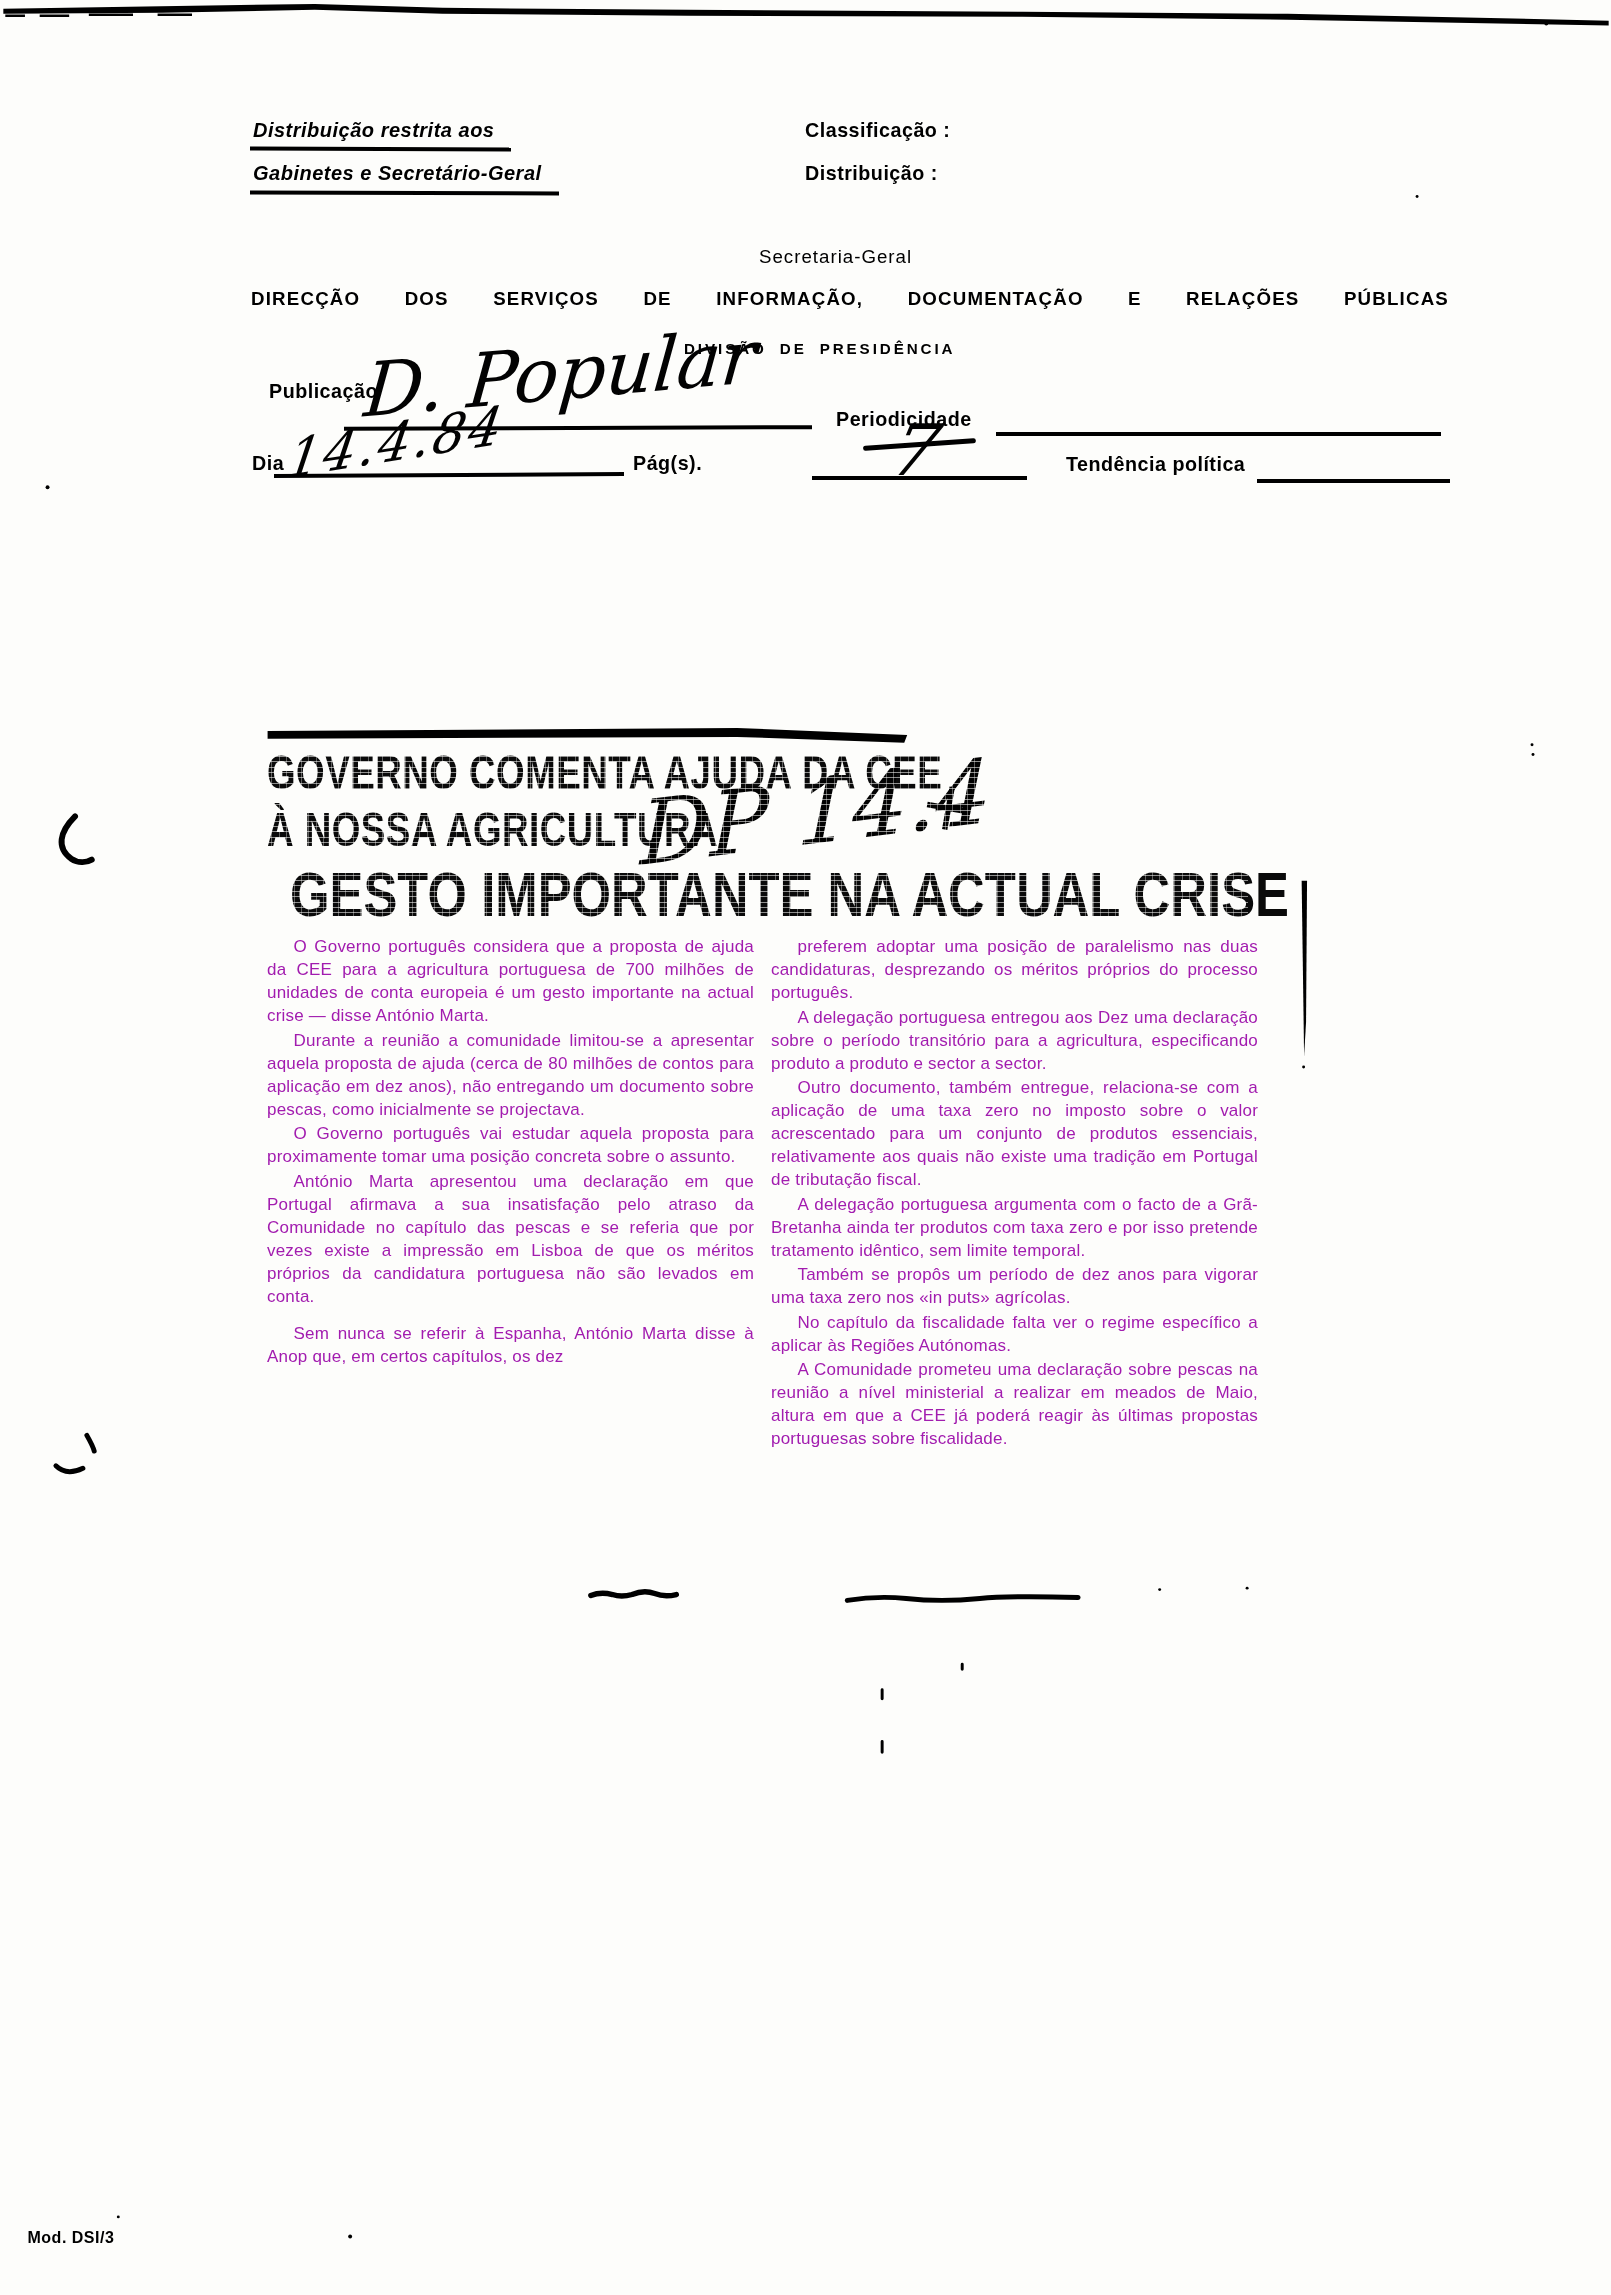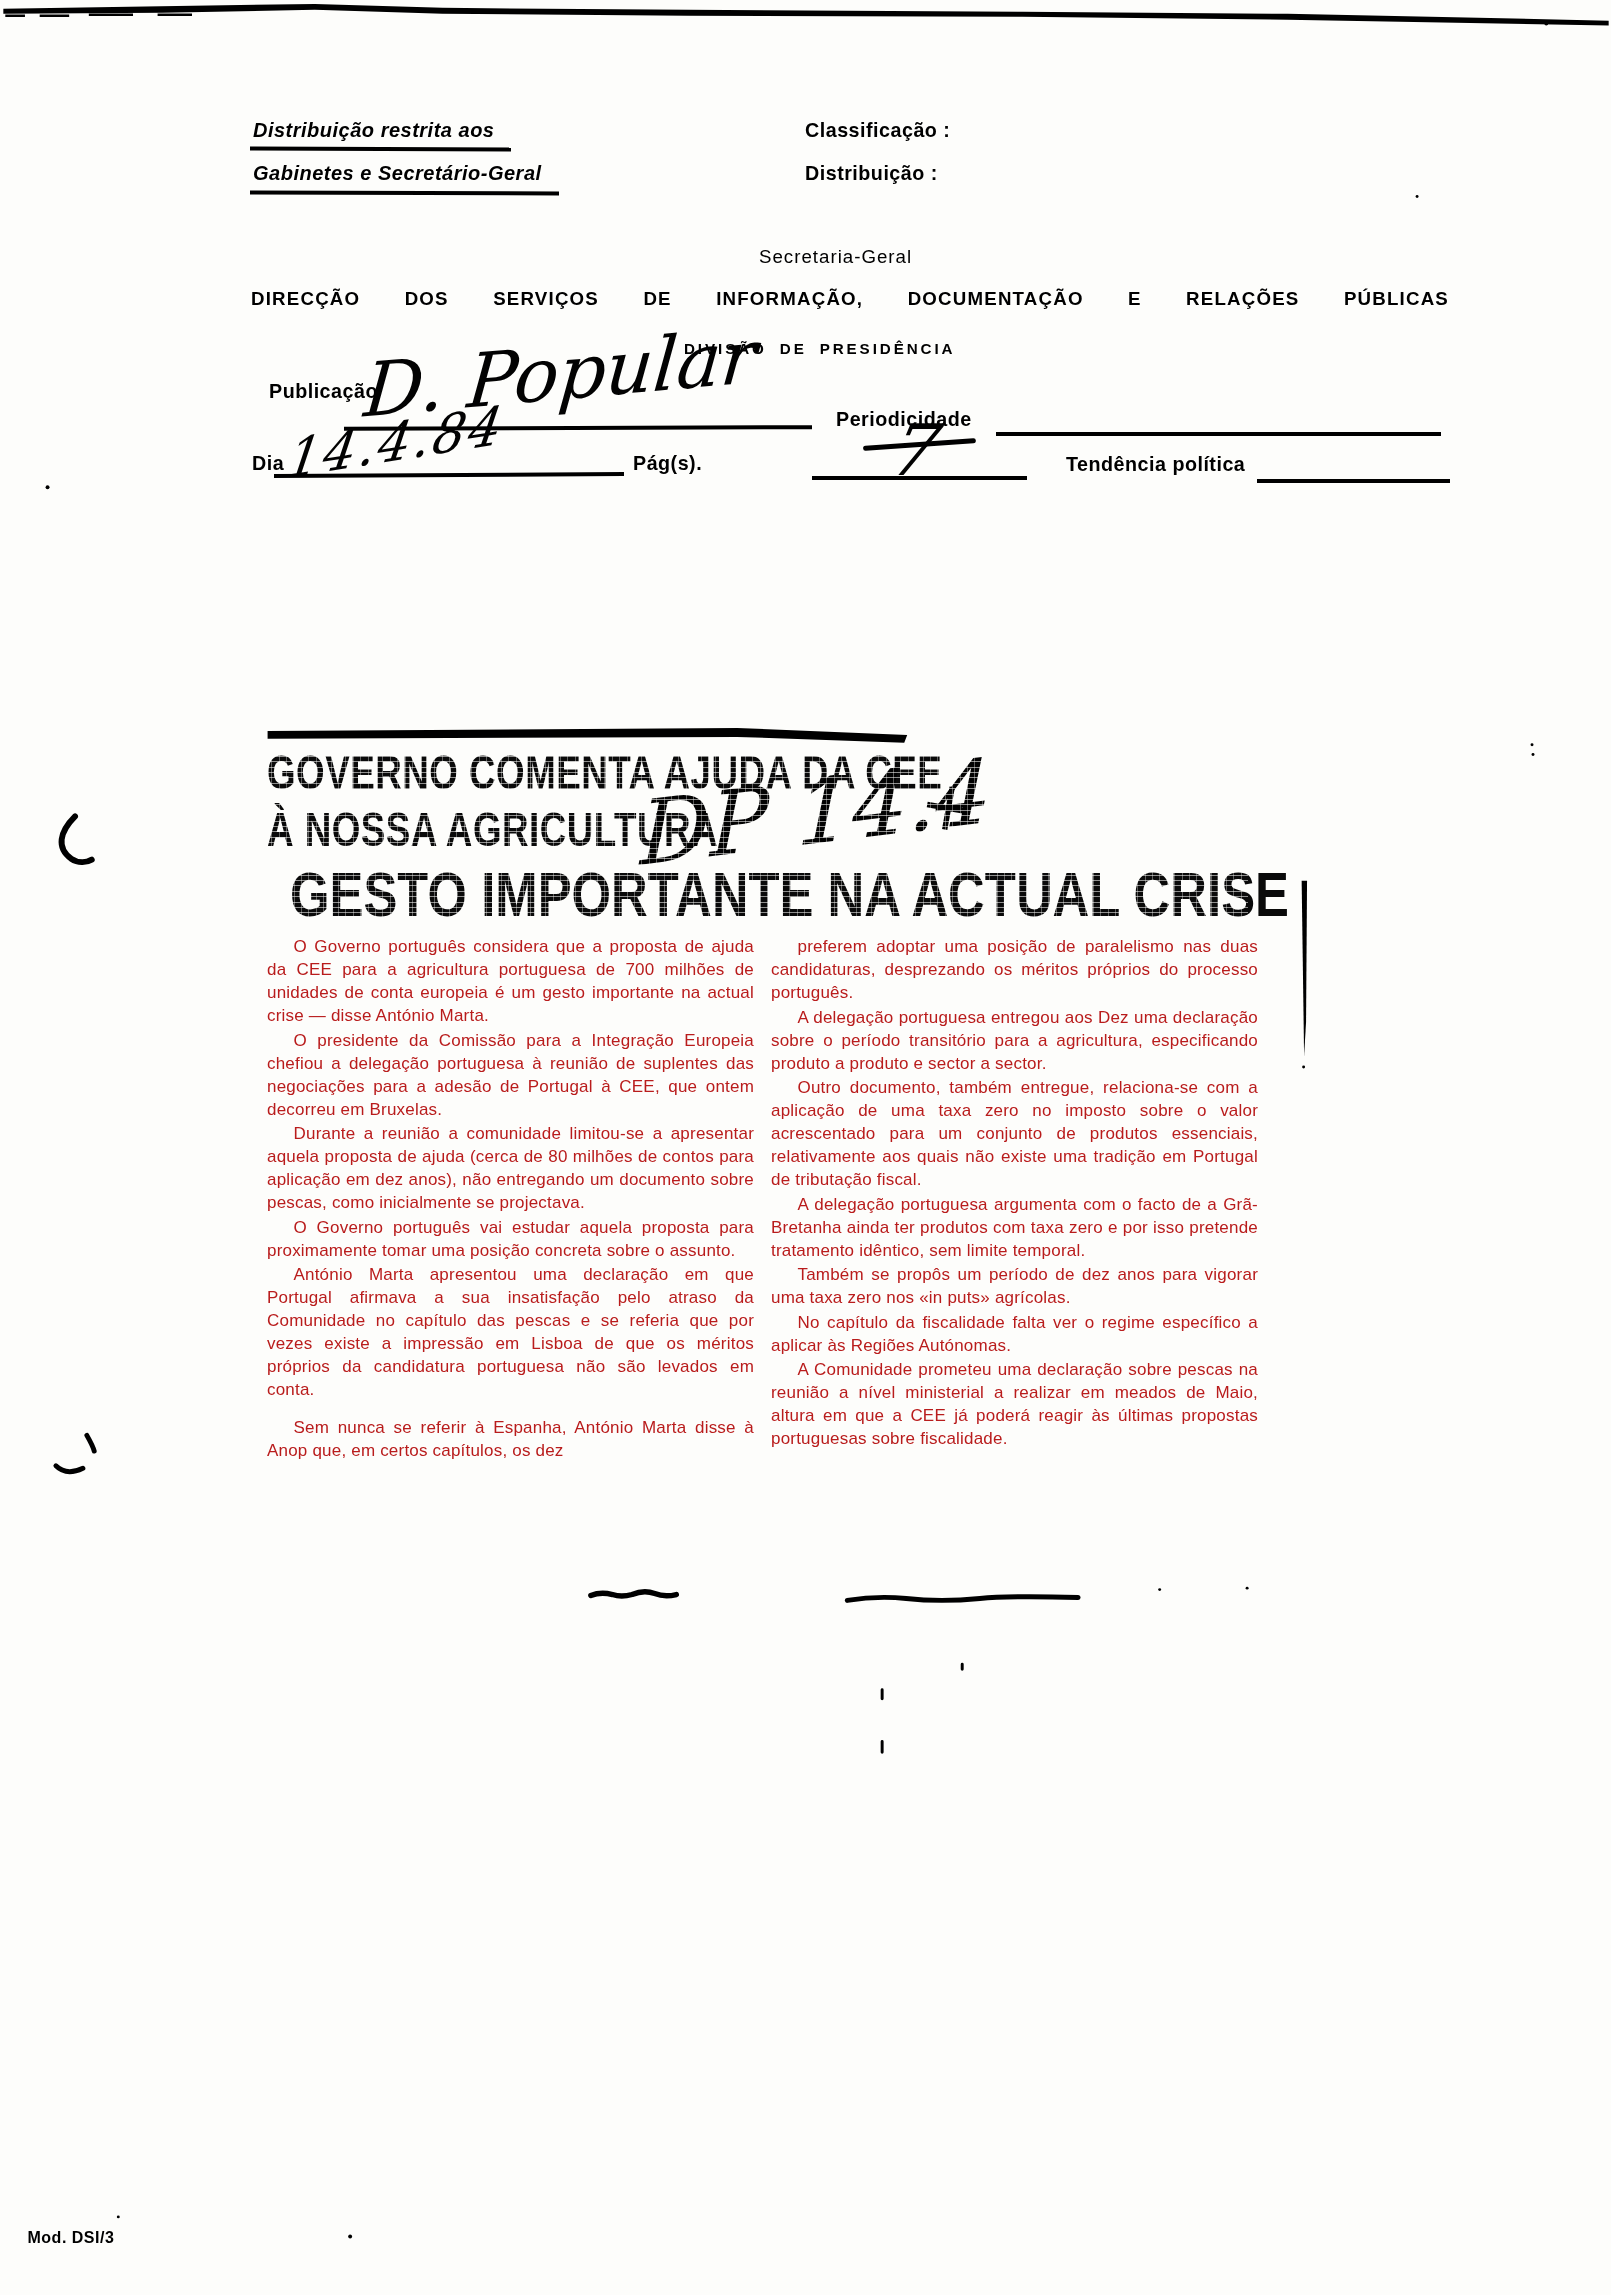--- a/index.html
+++ b/index.html
@@ -6,21 +6,21 @@
   .page{position:relative;width:1612px;height:2295px;background:#fdfdfb;overflow:hidden;
         font-family:"Liberation Sans",sans-serif;color:#000;}
   .abs{position:absolute;}
   .it{font-style:italic;}
   .b{font-weight:700;}
   .lbl{font-size:19.7px;font-weight:700;letter-spacing:0.5px;white-space:nowrap;}
   .rule{position:absolute;background:#000;}
   .hand{font-family:"DejaVu Serif",serif;font-style:italic;white-space:nowrap;color:#020202;}
   .headline{font-weight:700;white-space:nowrap;transform-origin:left top;color:#0a0a0a;}
   .col{position:absolute;top:935px;width:487px;font-size:17px;line-height:23px;
-       text-align:justify;color:#b91c1c;letter-spacing:0.2px;}
+       text-align:justify;color:#a21caf;letter-spacing:0.2px;}
   .col p{margin:0 0 1.5px 0;text-indent:26.5px;}
   .col p.gap-top{margin-top:14.7px;}
   .distress{pointer-events:none;position:absolute;
      background:
        repeating-linear-gradient(to bottom, rgba(253,253,251,0) 0 4.4px, rgba(253,253,251,.55) 4.4px 5.4px),
        repeating-linear-gradient(to right, rgba(253,253,251,0) 0 6.4px, rgba(253,253,251,.35) 6.4px 7.4px);}
 </style>
 </head>
 <body>
 
@@ -89,21 +89,20 @@
 
   <div class="abs hand" style="left:639px;top:761px;font-size:88px;transform:rotate(-7deg) skewX(-8deg);">DP 14.4</div>
   <div class="abs hand" style="left:920px;top:766px;font-size:69px;transform:rotate(10deg);">+</div>
 
   <div class="abs headline" style="left:290px;top:858px;font-size:62px;letter-spacing:0px;transform:scale(.82,1.02);">GESTO IMPORTANTE NA ACTUAL CRISE</div>
 
   <div class="distress" style="left:265px;top:746px;width:983px;height:182px;"></div>
 
   <div class="col" style="left:267px;">
     <p>O Governo português considera que a proposta de ajuda da CEE para a agricultura portuguesa de 700 milhões de unidades de conta europeia é um gesto importante na actual crise — disse António Marta.</p>
-    <p>O presidente da Comissão para a Integração Europeia chefiou a delegação portuguesa à reunião de suplentes das negociações para a adesão de Portugal à CEE, que ontem decorreu em Bruxelas.</p>
     <p>Durante a reunião a comunidade limitou-se a apresentar aquela proposta de ajuda (cerca de 80 milhões de contos para aplicação em dez anos), não entregando um documento sobre pescas, como inicialmente se projectava.</p>
     <p>O Governo português vai estudar aquela proposta para proximamente tomar uma posição concreta sobre o assunto.</p>
     <p>António Marta apresentou uma declaração em que Portugal afirmava a sua insatisfação pelo atraso da Comunidade no capítulo das pescas e se referia que por vezes existe a impressão em Lisboa de que os méritos próprios da candidatura portuguesa não são levados em conta.</p>
     <p class="gap-top">Sem nunca se referir à Espanha, António Marta disse à Anop que, em certos capítulos, os dez</p>
   </div>
 
   <div class="col" style="left:771px;">
     <p>preferem adoptar uma posição de paralelismo nas duas candidaturas, desprezando os méritos próprios do processo português.</p>
     <p>A delegação portuguesa entregou aos Dez uma declaração sobre o período transitório para a agricultura, especificando produto a produto e sector a sector.</p>
     <p>Outro documento, também entregue, relaciona-se com a aplicação de uma taxa zero no imposto sobre o valor acrescentado para um conjunto de produtos essenciais, relativamente aos quais não existe uma tradição em Portugal de tributação fiscal.</p>

